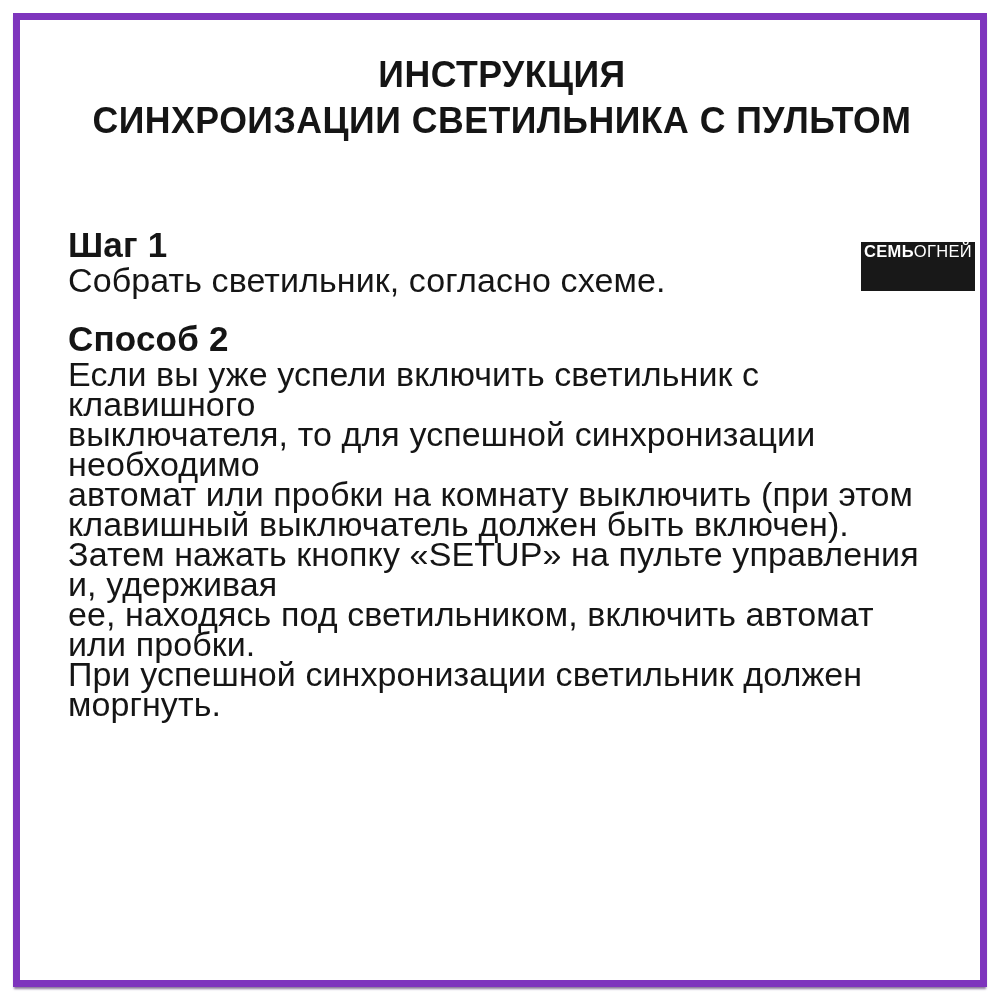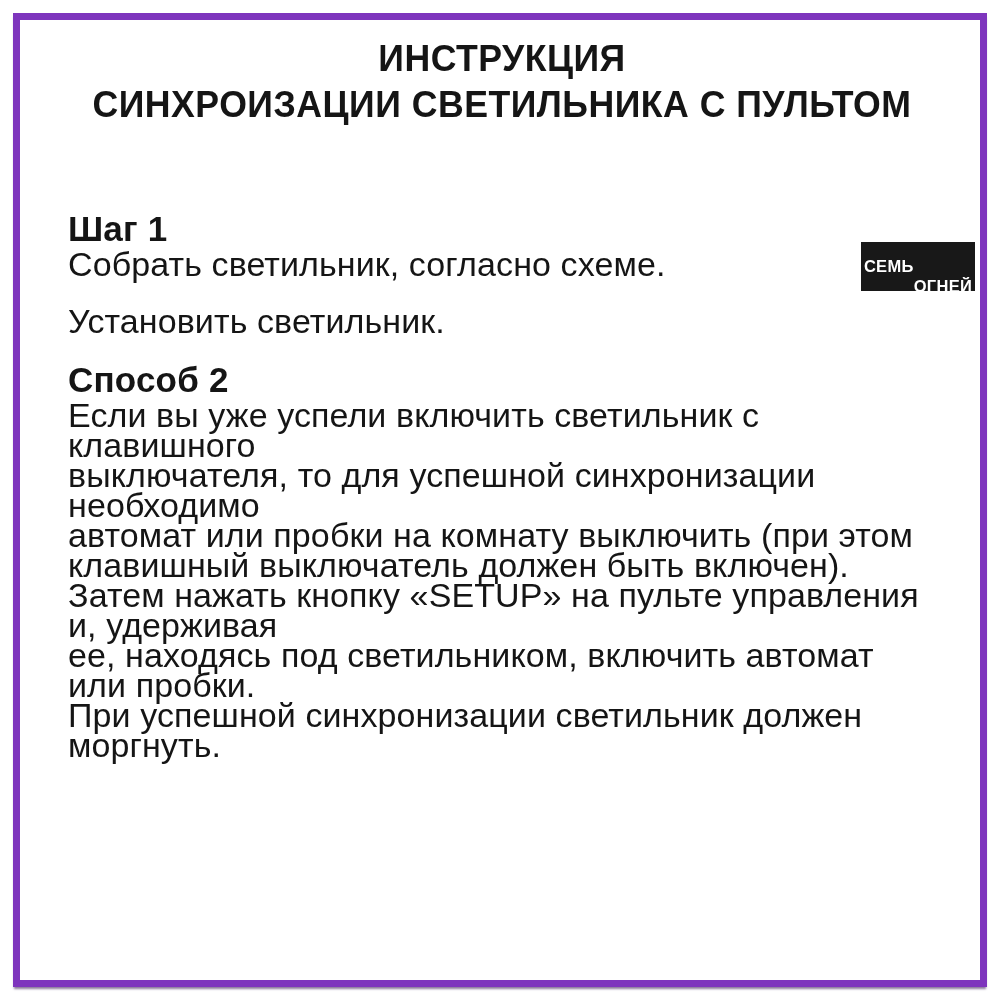--- a/index.html
+++ b/index.html
@@ -21,21 +21,21 @@
     width: 1000px; height: 1000px;
     background: var(--page-bg);
   }
   .frame {
     position: absolute;
     inset: 13px;
     border: 7px solid var(--border-color);
     box-shadow: 0 3px 2px -1px rgba(45, 15, 75, 0.55);
     background: var(--page-bg);
     overflow: hidden;
-    padding: 16px 44px 0 48px;
+    padding: 32px 44px 0 48px;
   }
   .title {
     text-align: center;
     font-weight: bold;
     font-size: 36px;
     line-height: 46px;
     letter-spacing: 0.5px;
     margin-bottom: 84px;
     transform: scaleX(0.99);
   }
@@ -56,28 +56,28 @@
   }
   .badge {
     position: absolute;
     top: 222px;
     right: 5px;
     width: 114px;
     height: 49px;
     background: var(--badge-bg);
     color: var(--badge-text);
     display: flex;
-    align-items: center;
+    align-items: flex-start;
     justify-content: center;
     font-size: 16.5px;
     letter-spacing: 0.3px;
     white-space: nowrap;
   }
   .badge .badge-bold { font-weight: bold; }
-  .badge .badge-light { font-weight: bold; margin-top: 40px; }
+  .badge .badge-light { font-weight: normal; }
 </style>
 </head>
 <body>
 
 <div class="canvas">
   <div class="frame">
 
     <h1 class="title">
       <span class="title-line">ИНСТРУКЦИЯ</span>
       <span class="title-line">СИНХРОИЗАЦИИ СВЕТИЛЬНИКА С ПУЛЬТОМ</span>
@@ -87,21 +87,20 @@
         <span class="badge-bold">СЕМЬ</span>
         <span class="badge-light">ОГНЕЙ</span>
       </div>
 
     <section class="section">
       <h2>Шаг 1</h2>
       <p>Собрать светильник, согласно схеме.</p>
     </section>
 
     <section class="section">
-      <p>Установить светильник.</p>
     </section>
 
     <section class="section">
     </section>
 
 
     <section class="section">
       <h2>Способ 2</h2>
       <p>Если вы уже успели включить светильник с клавишного
 выключателя, то для успешной синхронизации необходимо

